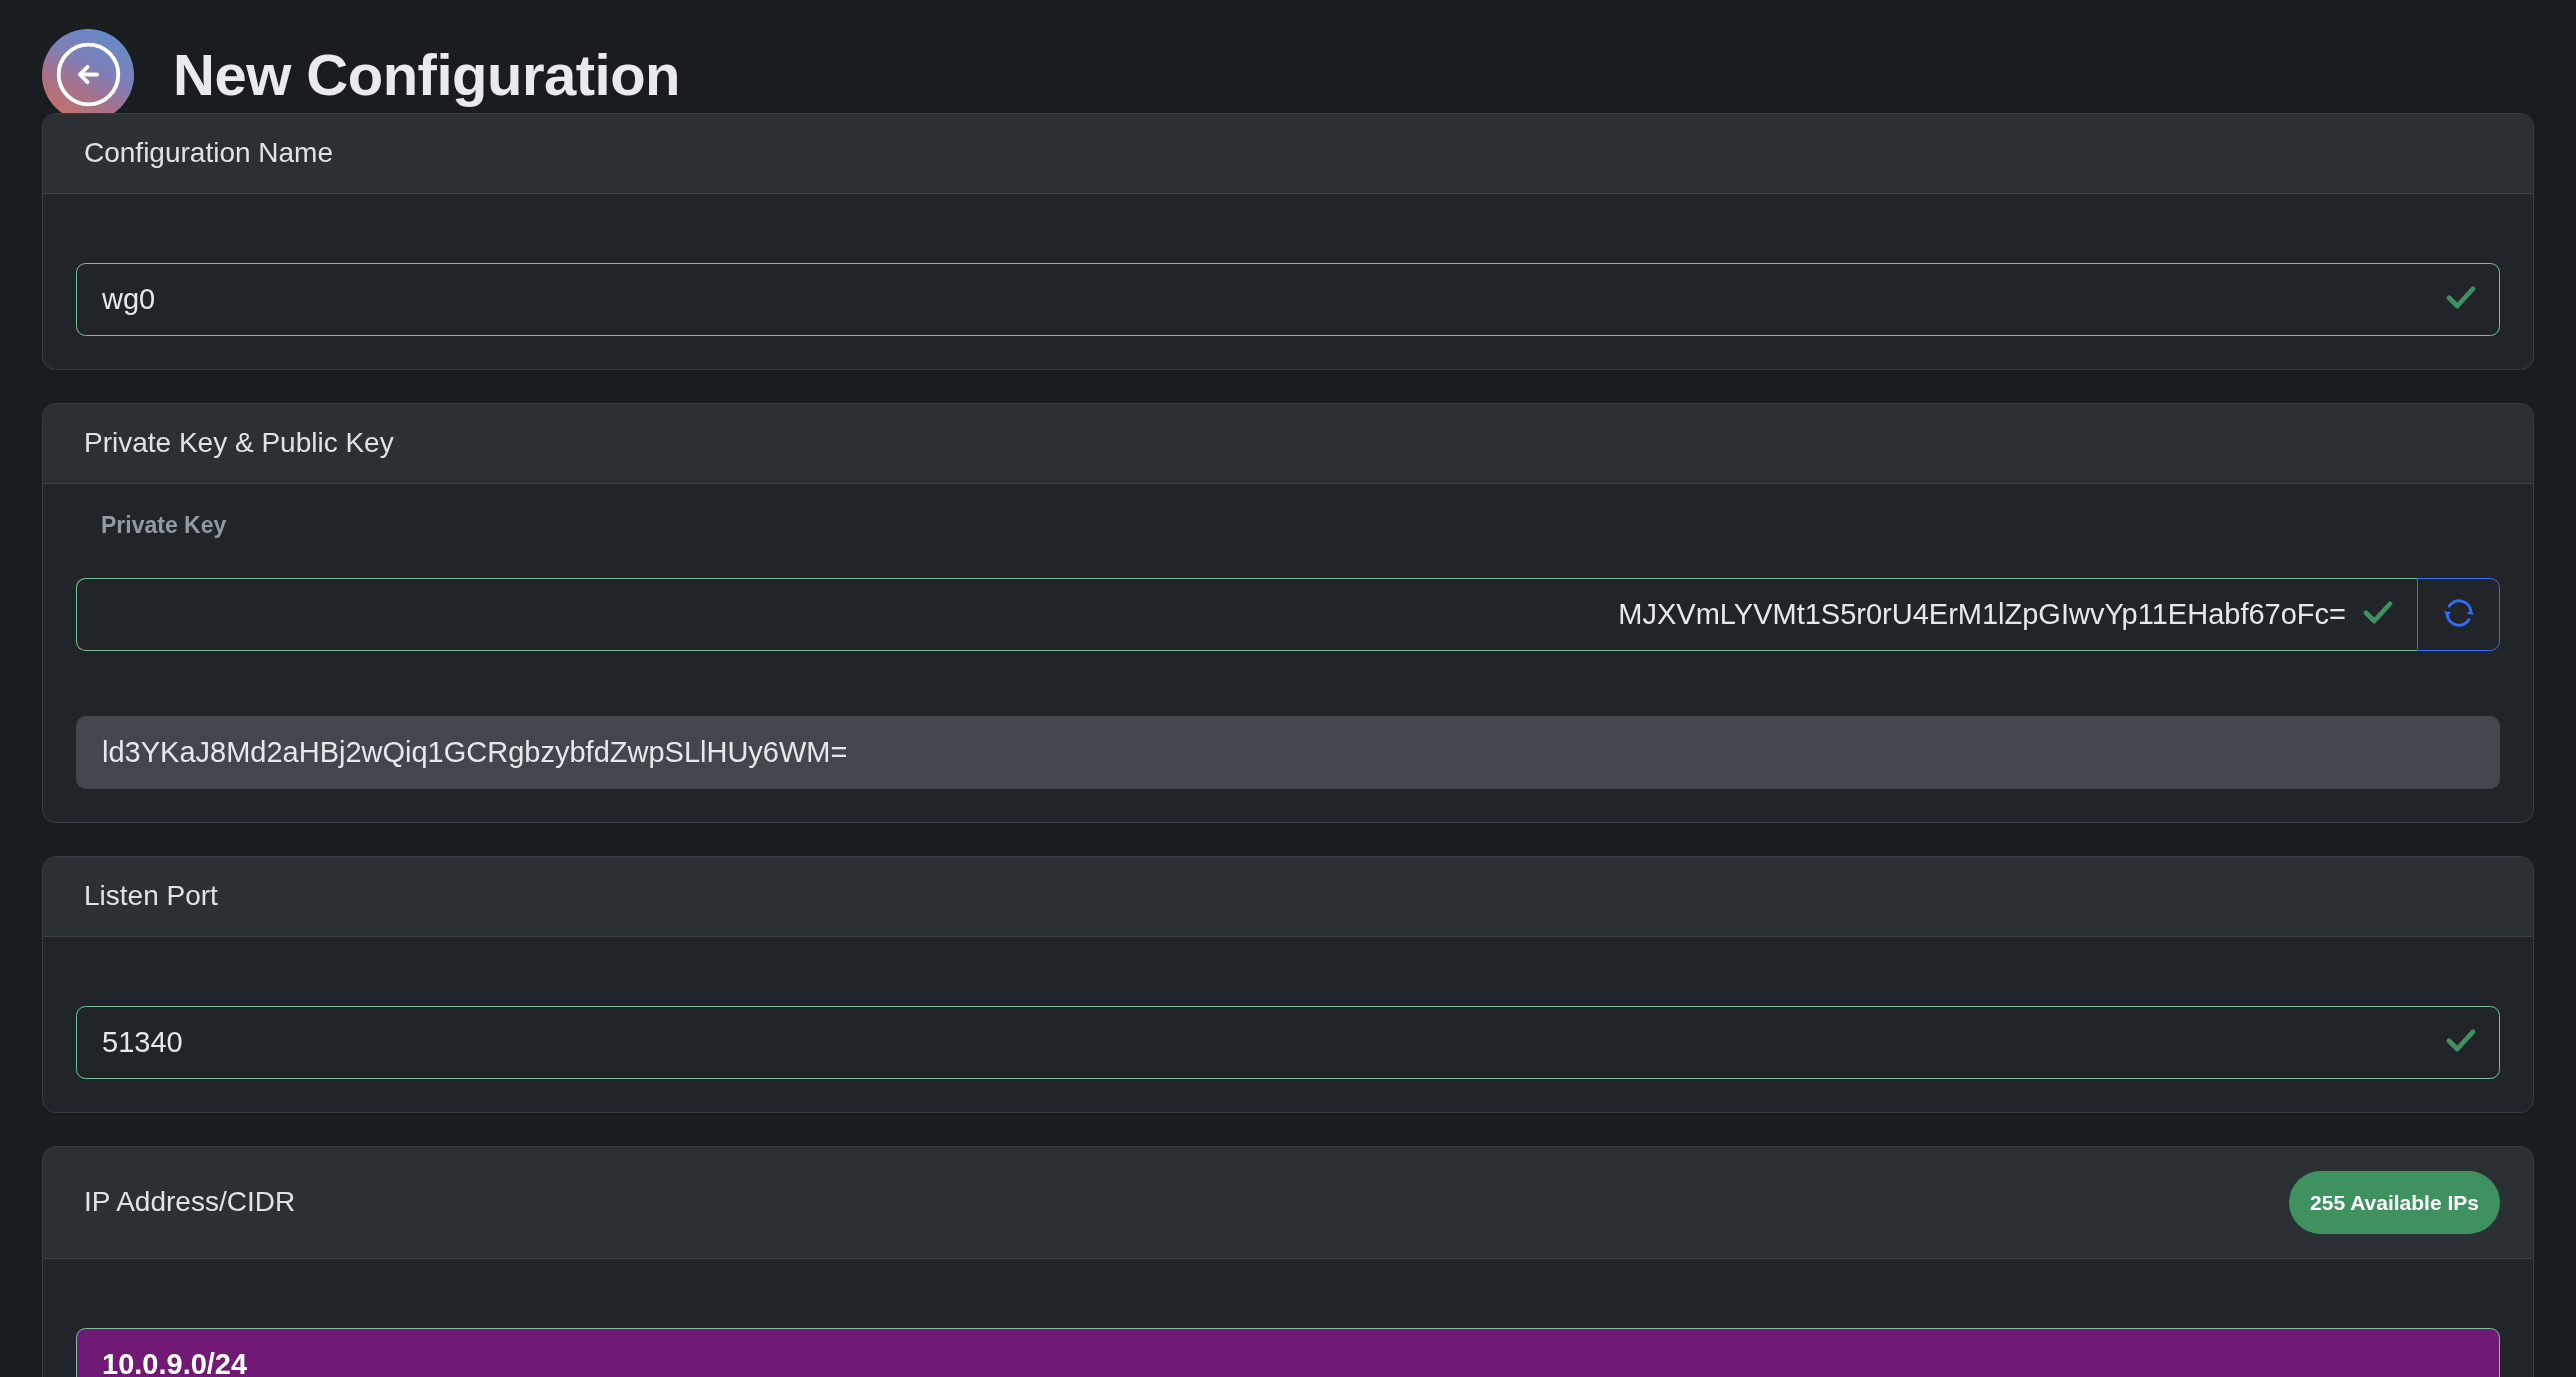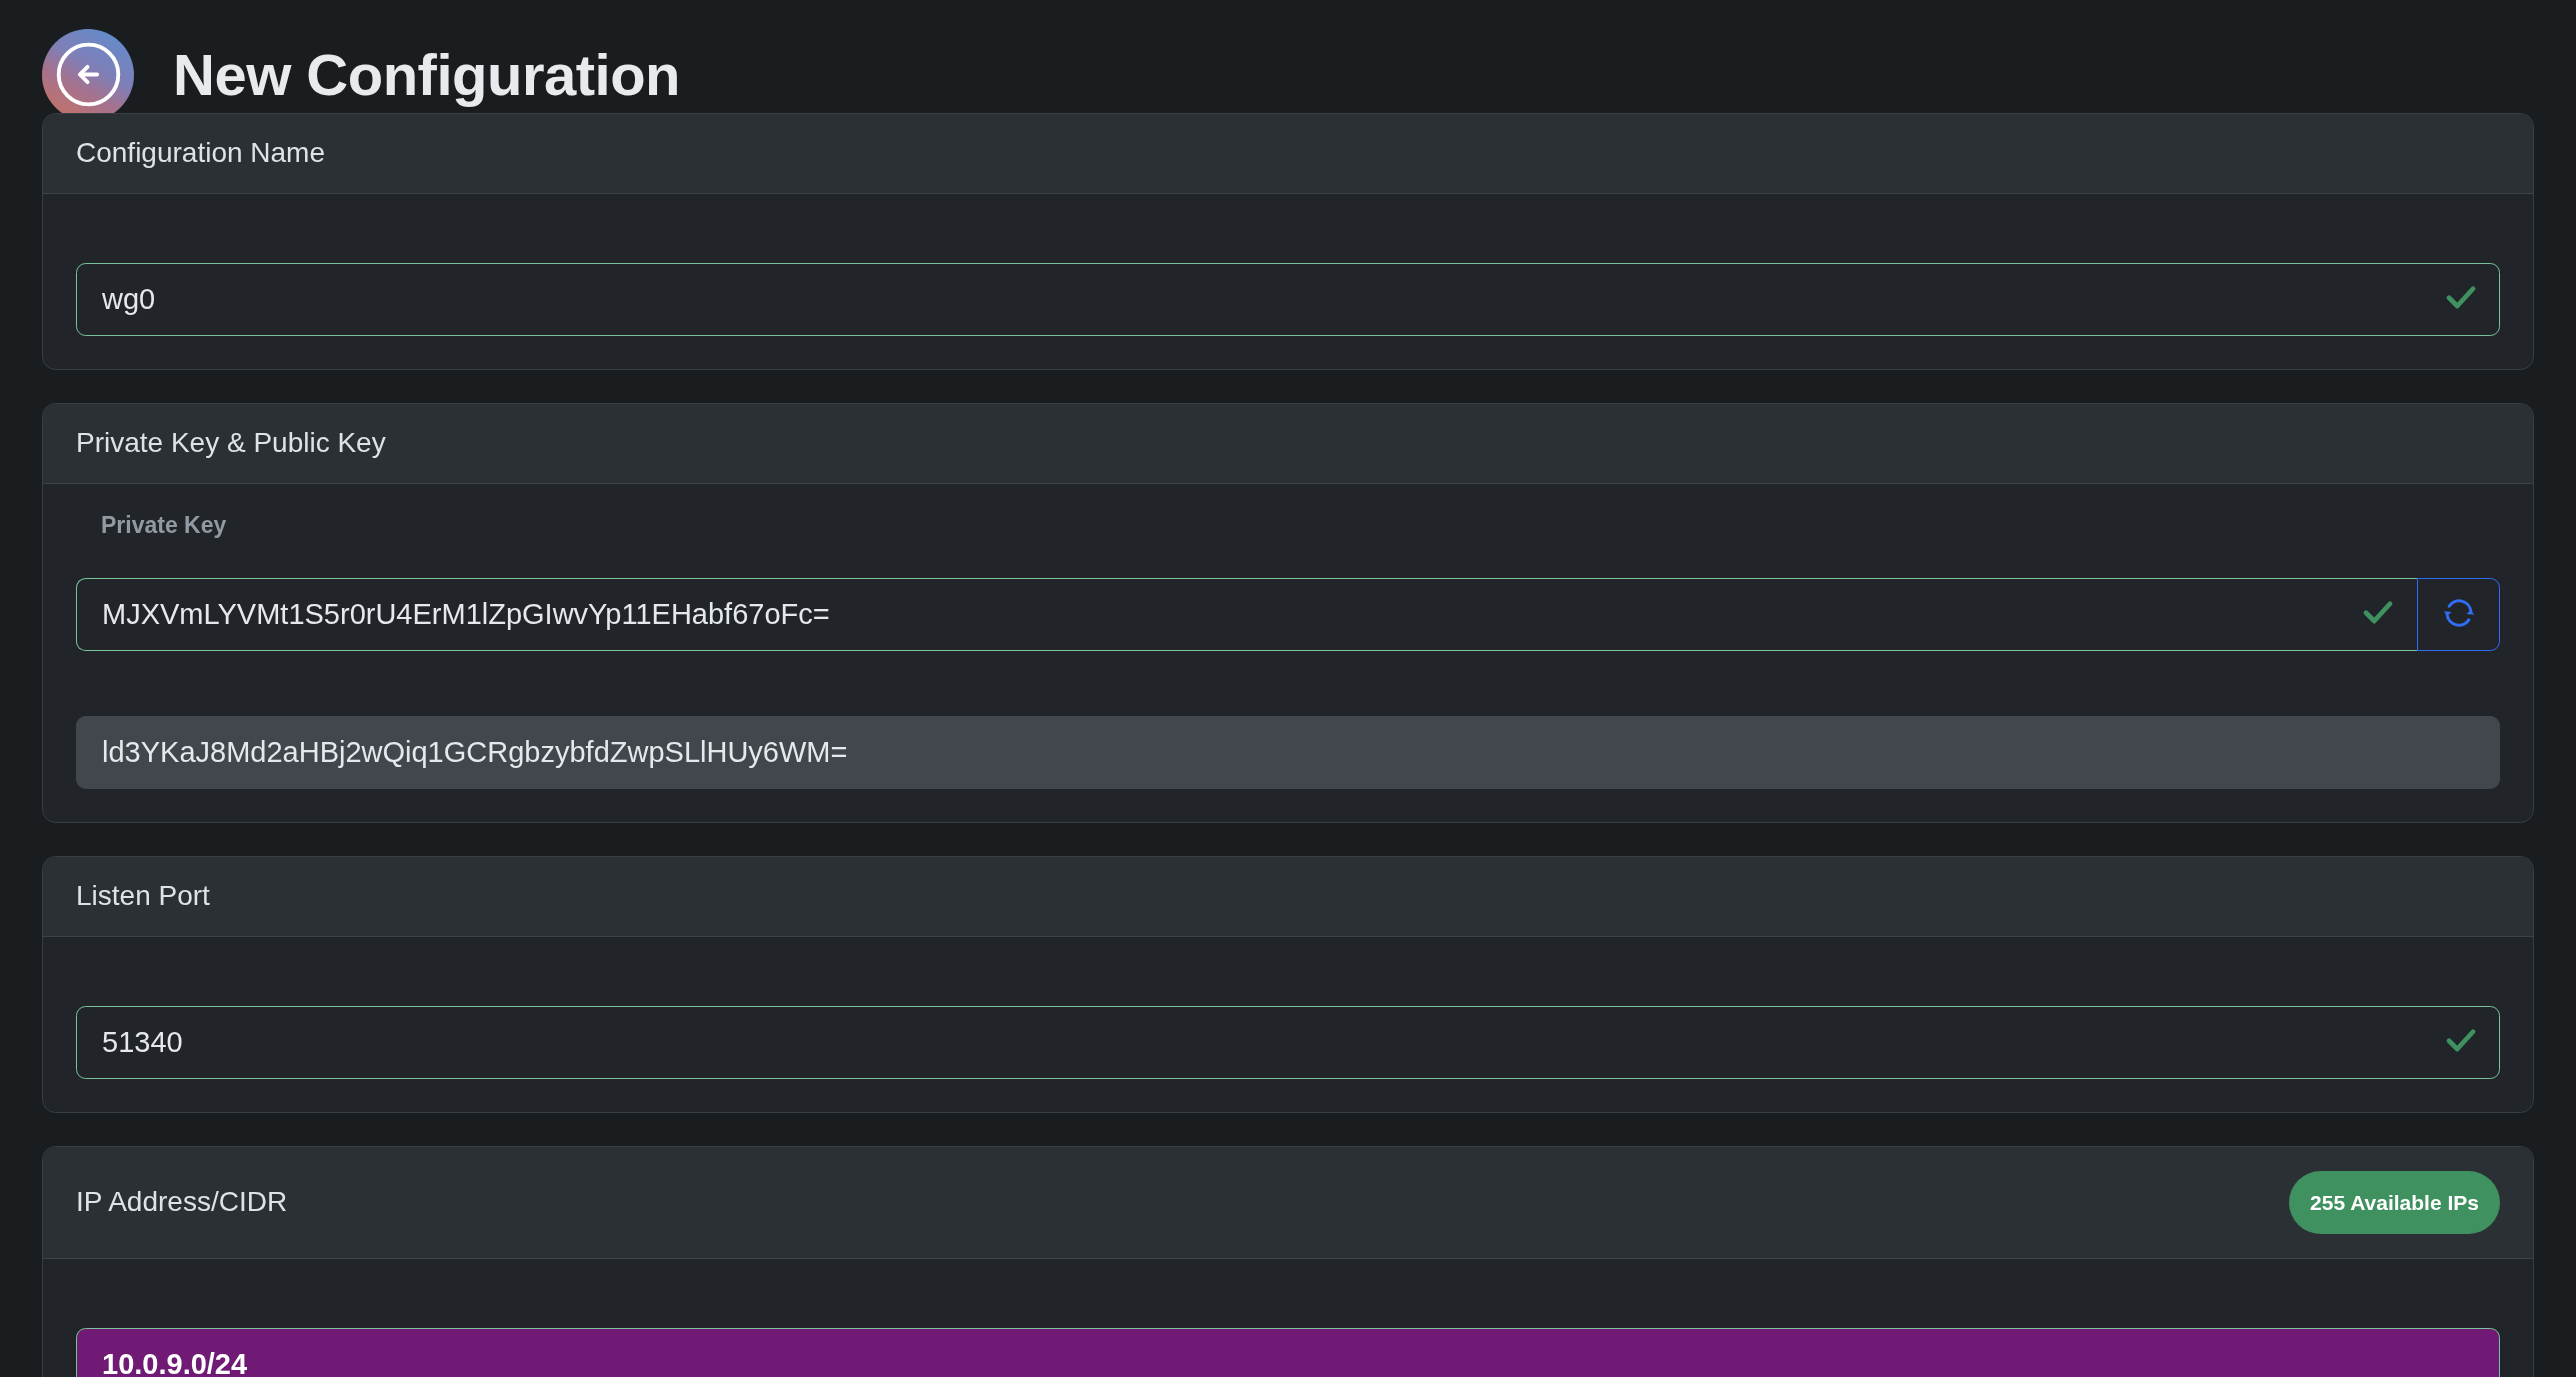--- a/index.html
+++ b/index.html
@@ -74,20 +74,21 @@
     align-items: center;
     justify-content: space-between;
     min-height: 77px;
   }
 
   .card-header-title {
     font-size: 28px;
     color: #dfe3e7;
     font-weight: 400;
     line-height: 1.1;
+    margin-left: 8px;
   }
 
   .badge {
     background: #3f9160;
     color: #ffffff;
     font-size: 21px;
     font-weight: 700;
     padding: 21px 21px;
     border-radius: 960px;
     line-height: 1;
@@ -150,20 +151,21 @@
     transform: translateY(-50%);
     pointer-events: none;
     display: block;
   }
 
   
   .key-row .text-input {
     border-top-right-radius: 0;
     border-bottom-right-radius: 0;
     border-right: none;
+    text-align: right;
   }
 
   .refresh-button {
     width: 83px;
     height: 73px;
     flex: 0 0 auto;
     background: #212529;
     border: 1px solid #2f6ef5;
     border-left: 1px solid #2f6ef5;
     border-top-right-radius: 9.6px;

